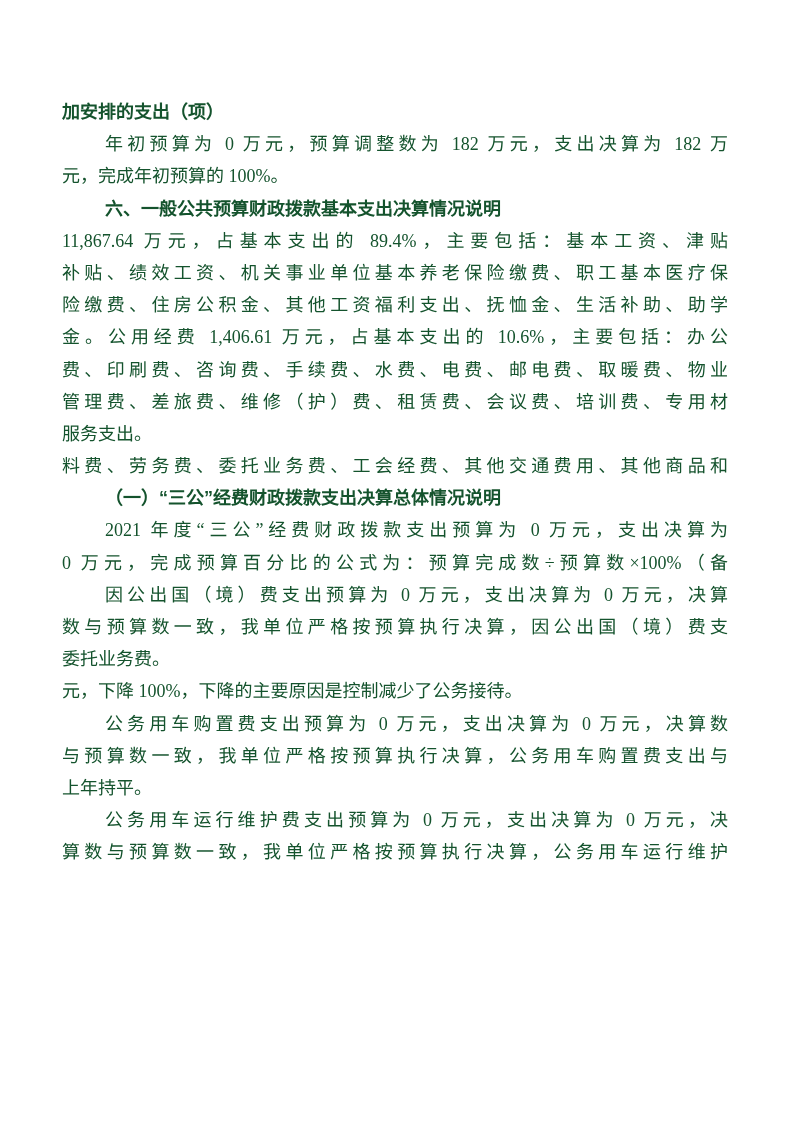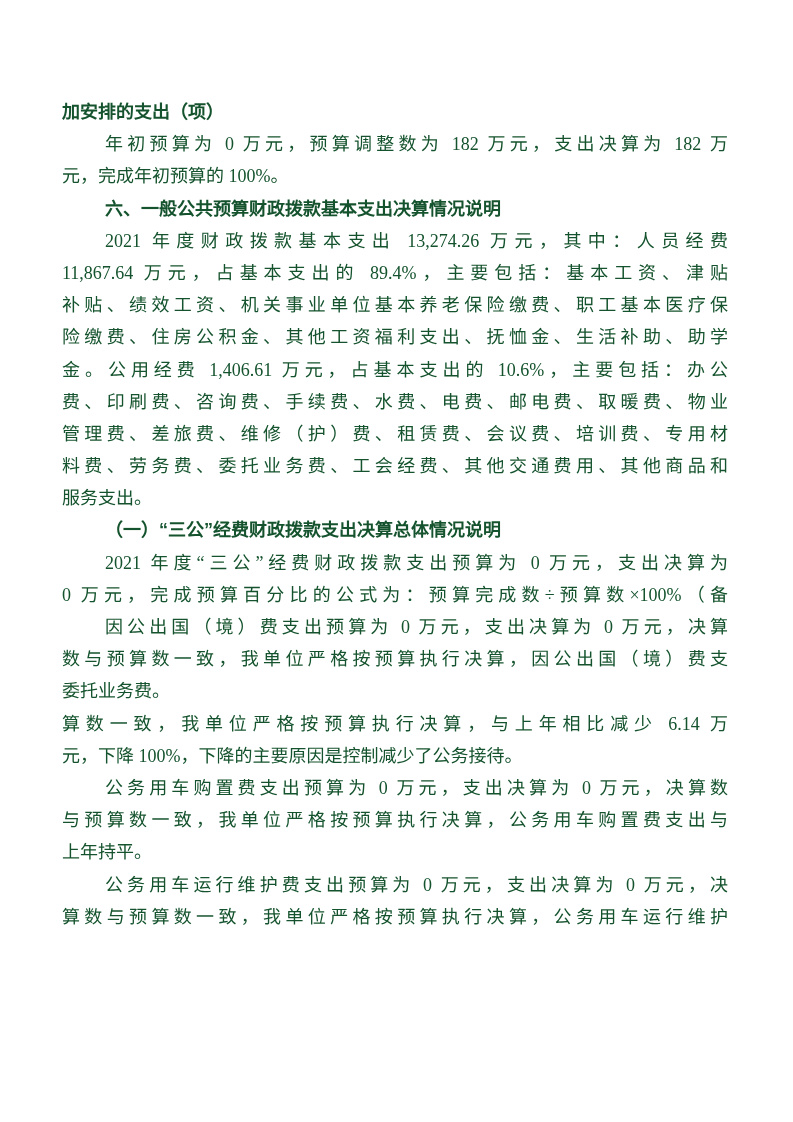--- a/index.html
+++ b/index.html
@@ -43,36 +43,34 @@
 </style>
 </head>
 <body>
 
 <div class="page">
   <div class="text-block" id="lines-container">
       <div class="line heading end">加安排的支出（项）</div>
       <div class="line indent">年初预算为 0 万元，预算调整数为 182 万元，支出决算为 182 万</div>
       <div class="line end">元，完成年初预算的 100%。</div>
       <div class="line heading indent end">六、一般公共预算财政拨款基本支出决算情况说明</div>
-      <div class="line indent">2021 年度财政拨款基本支出 13,274.26 万元，其中：人员经费</div>
       <div class="line">11,867.64 万元，占基本支出的 89.4%，主要包括：基本工资、津贴</div>
       <div class="line">补贴、绩效工资、机关事业单位基本养老保险缴费、职工基本医疗保</div>
       <div class="line">险缴费、住房公积金、其他工资福利支出、抚恤金、生活补助、助学</div>
       <div class="line">金。公用经费 1,406.61 万元，占基本支出的 10.6%，主要包括：办公</div>
       <div class="line">费、印刷费、咨询费、手续费、水费、电费、邮电费、取暖费、物业</div>
       <div class="line">管理费、差旅费、维修（护）费、租赁费、会议费、培训费、专用材</div>
+      <div class="line end">服务支出。</div>
       <div class="line">料费、劳务费、委托业务费、工会经费、其他交通费用、其他商品和</div>
-      <div class="line end">服务支出。</div>
       <div class="line heading indent end">（一）“三公”经费财政拨款支出决算总体情况说明</div>
       <div class="line indent">2021 年度“三公”经费财政拨款支出预算为 0 万元，支出决算为</div>
       <div class="line">0 万元，完成预算百分比的公式为：预算完成数÷预算数×100%（备</div>
       <div class="line indent">因公出国（境）费支出预算为 0 万元，支出决算为 0 万元，决算</div>
       <div class="line">数与预算数一致，我单位严格按预算执行决算，因公出国（境）费支</div>
       <div class="line end">委托业务费。</div>
-      <div class="line">算数一致，我单位严格按预算执行决算，与上年相比减少 6.14 万</div>
       <div class="line end">元，下降 100%，下降的主要原因是控制减少了公务接待。</div>
       <div class="line indent">公务用车购置费支出预算为 0 万元，支出决算为 0 万元，决算数</div>
       <div class="line">与预算数一致，我单位严格按预算执行决算，公务用车购置费支出与</div>
       <div class="line end">上年持平。</div>
       <div class="line indent">公务用车运行维护费支出预算为 0 万元，支出决算为 0 万元，决</div>
       <div class="line">算数与预算数一致，我单位严格按预算执行决算，公务用车运行维护</div>
     </div>
 </div>
 
 </body></html>

